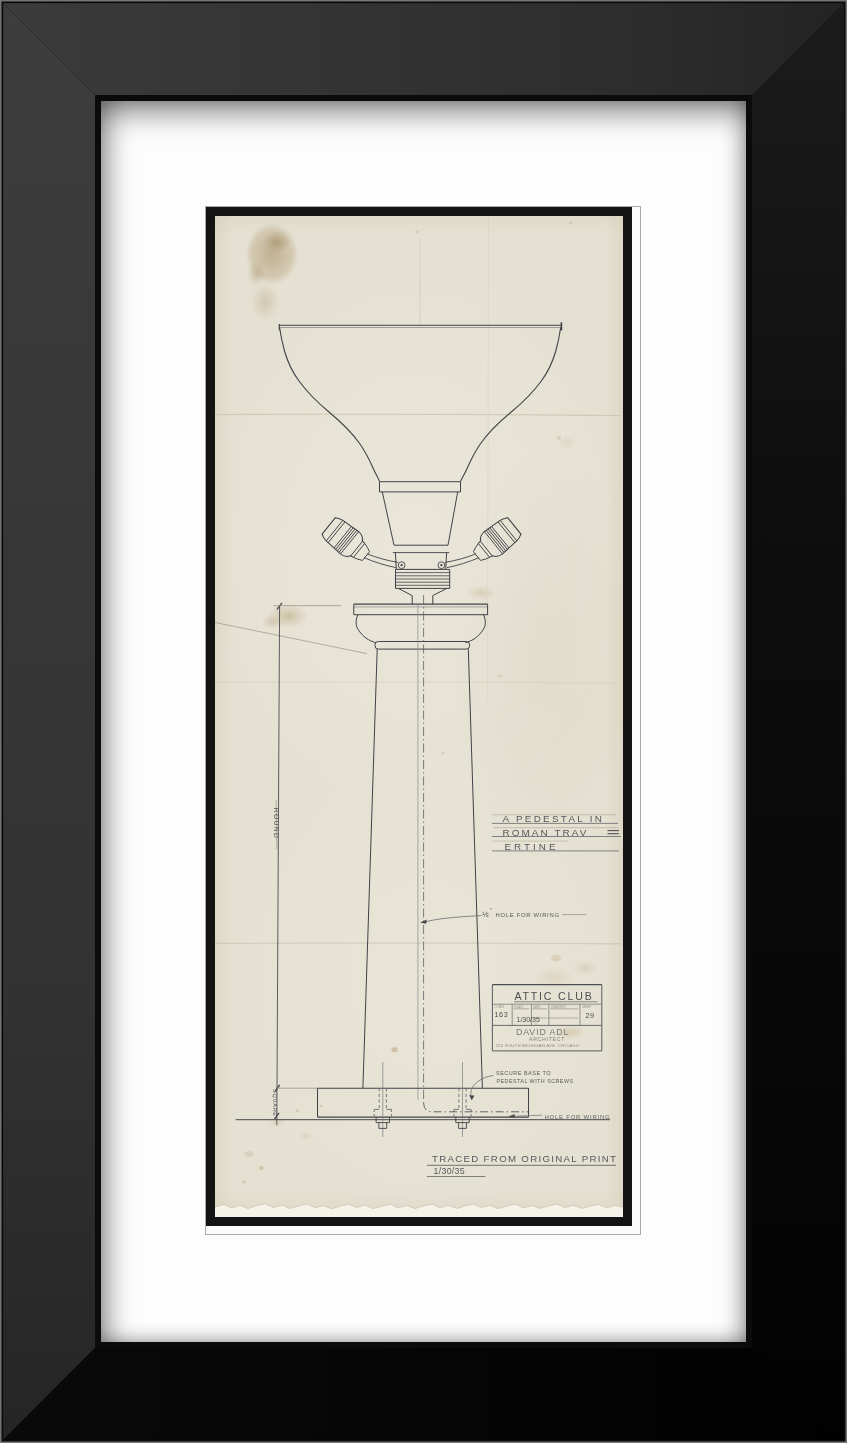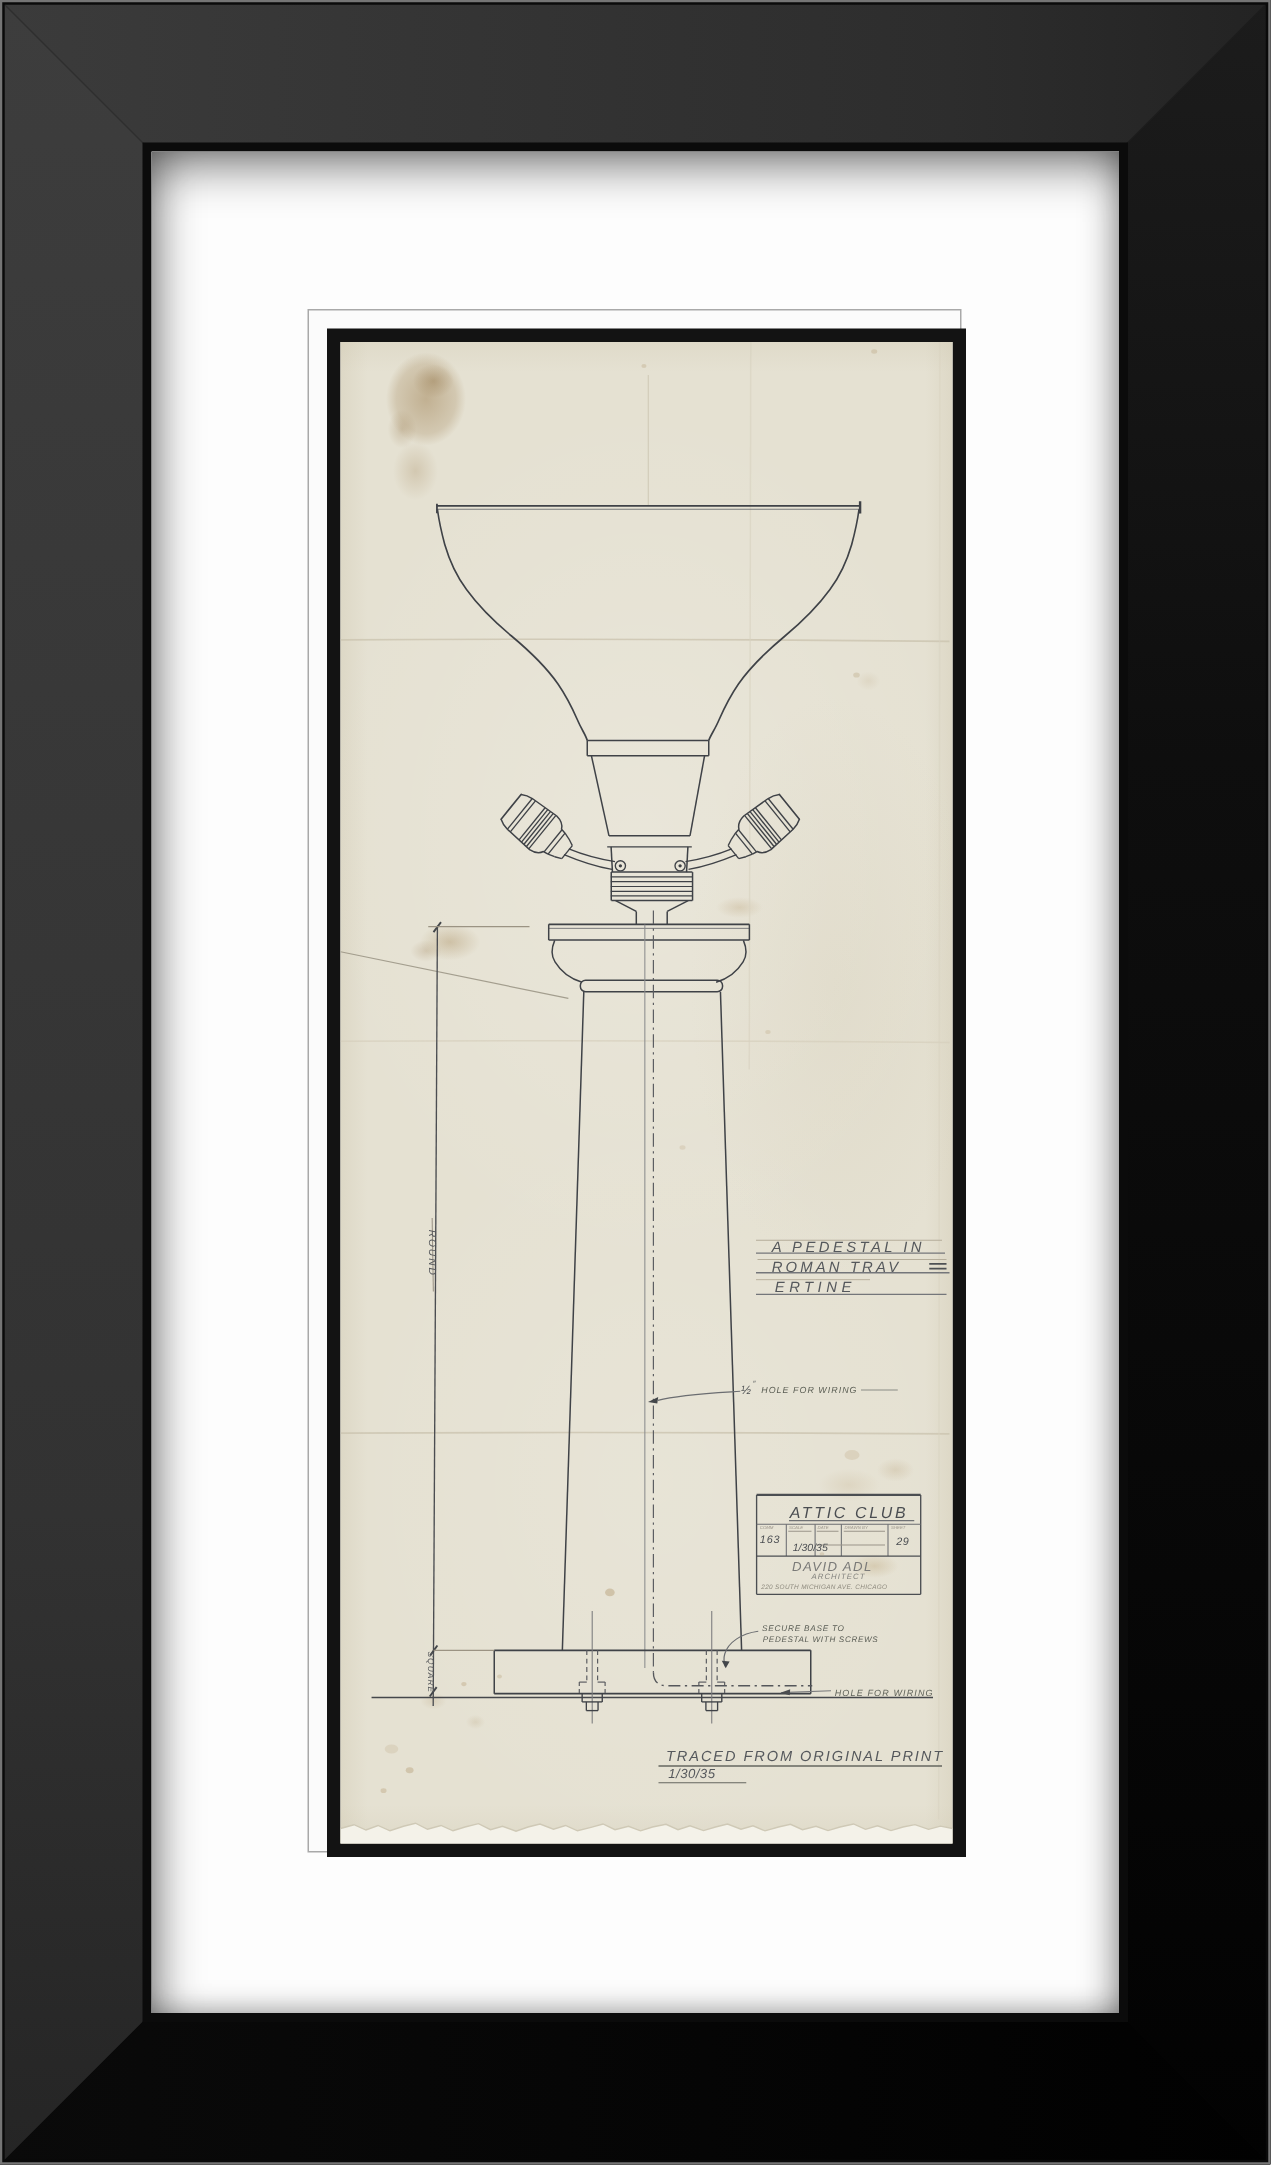--- a/index.html
+++ b/index.html
@@ -51,21 +51,21 @@
 </svg>
 
 <div class="abs" style="left:95px;top:95px;width:657px;height:1253px;border:6px solid #0b0b0b;box-sizing:border-box;"></div>
 
 <div class="abs" style="left:101px;top:101px;width:645px;height:1241px;background:#fdfdfd;
      box-shadow:inset 0 22px 30px -11px rgba(0,0,0,0.46),
                 inset 20px 0 28px -13px rgba(0,0,0,0.36),
                 inset -16px 0 24px -13px rgba(0,0,0,0.32),
                 inset 0 -13px 20px -12px rgba(0,0,0,0.28);"></div>
 
-<div class="abs" style="left:205px;top:206px;width:436px;height:1029px;border:1px solid #a9a9a9;background:#fbfbfb;box-sizing:border-box;padding:12px;font-style:italic;">
+<div class="abs" style="left:205px;top:206px;width:436px;height:1029px;border:1px solid #a9a9a9;background:#fbfbfb;box-sizing:border-box;padding:0;">
 
   <div style="width:426px;height:1019px;border:9px solid #131313;box-sizing:border-box;position:relative;">
 
     <div id="paper" style="position:absolute;left:0;top:0;width:408px;height:1001px;background:
       radial-gradient(36px 42px at 57px 38px, rgba(158,128,82,0.50), rgba(158,128,82,0.26) 55%, rgba(158,128,82,0) 74%),
       radial-gradient(17px 14px at 62px 26px, rgba(140,110,66,0.42), rgba(140,110,66,0) 80%),
       radial-gradient(12px 16px at 41px 58px, rgba(150,120,76,0.30), rgba(150,120,76,0) 80%),
       radial-gradient(20px 26px at 50px 86px, rgba(168,142,100,0.30), rgba(168,142,100,0) 75%),
       radial-gradient(28px 17px at 73px 400px, rgba(172,146,102,0.42), rgba(172,146,102,0) 72%),
       radial-gradient(13px 9px at 57px 406px, rgba(160,132,92,0.28), rgba(160,132,92,0) 80%),

